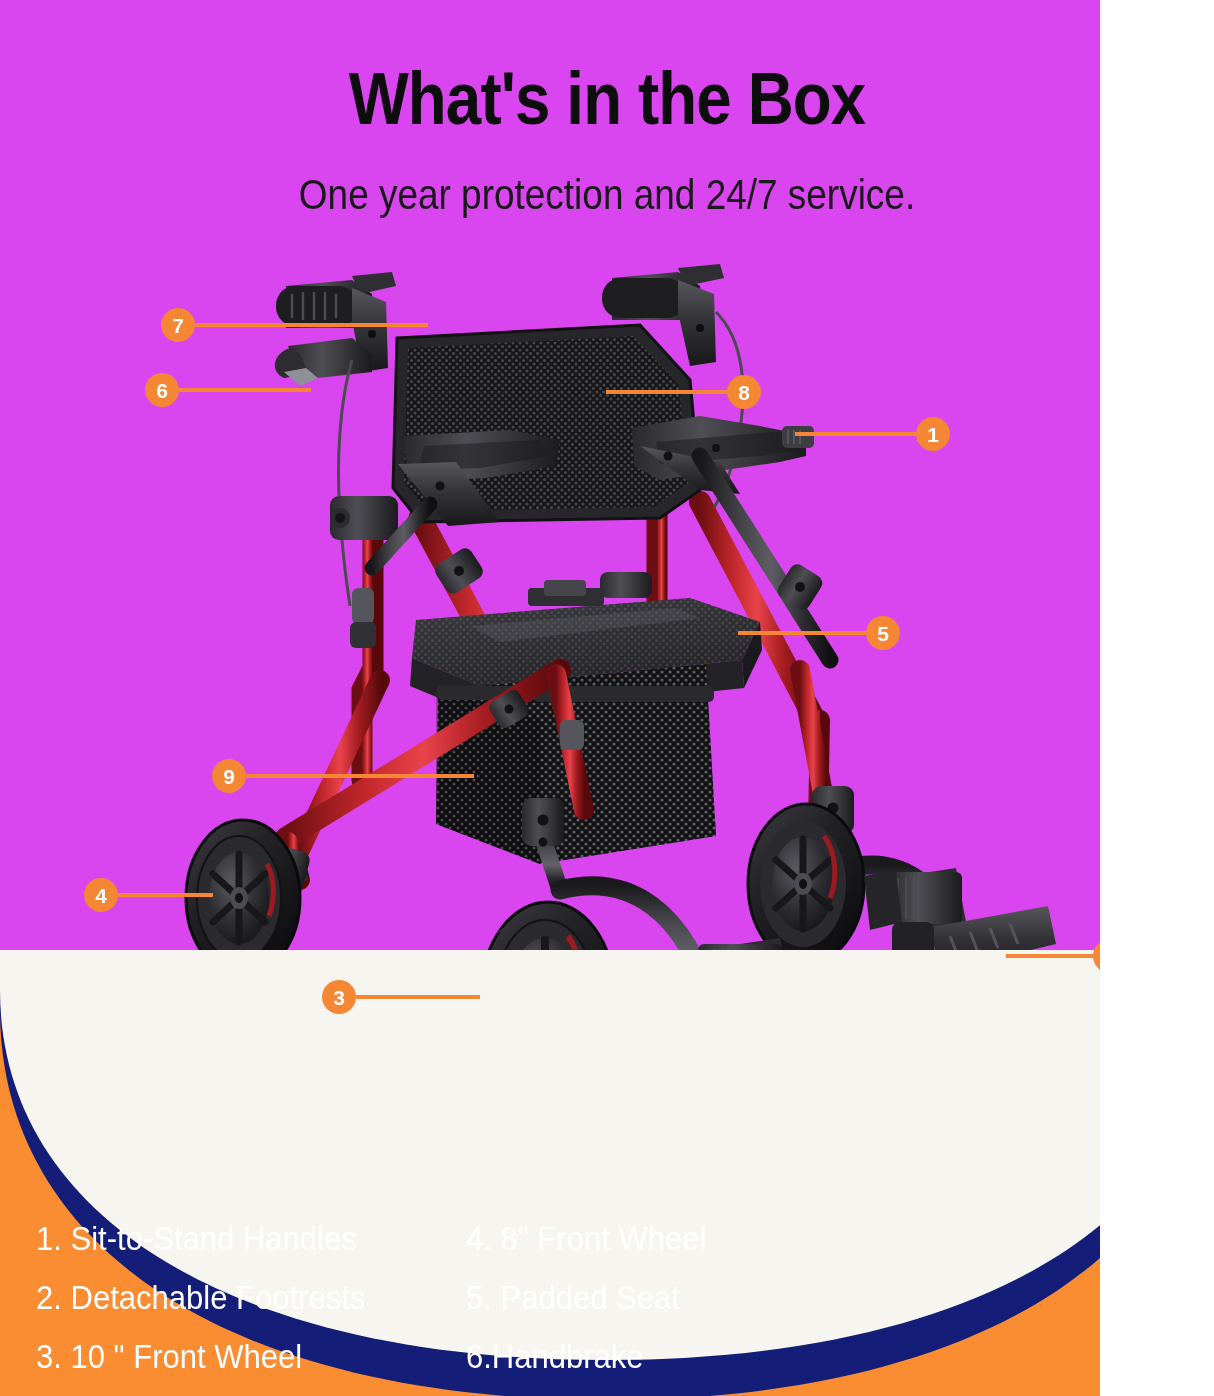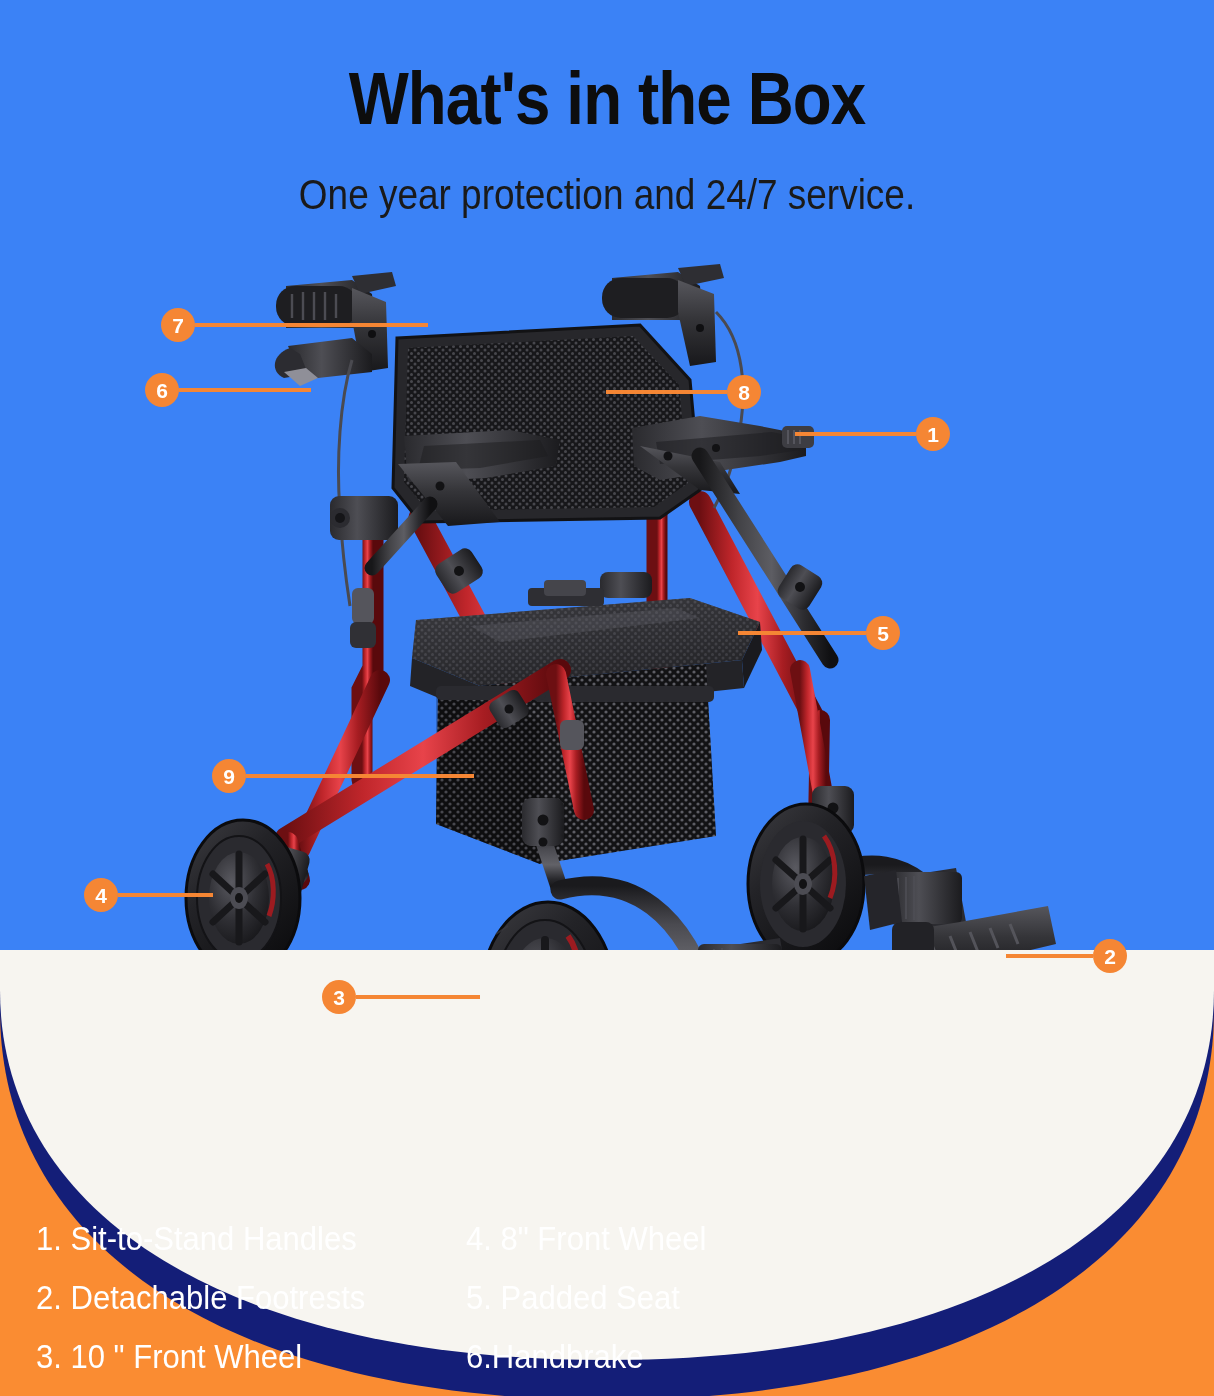--- a/index.html
+++ b/index.html
@@ -5,22 +5,22 @@
   * { margin:0; padding:0; box-sizing:border-box; }
   html,body{ background:#ffffff; }
   body{
     width:1214px; height:1396px;
     font-family:"Liberation Sans", sans-serif;
     overflow:hidden;
     position:relative;
   }
   #stage{
     position:absolute; inset:0;
-    width:1214px; height:1396px;
-    background:#3b82f6;
+    width:1100px; height:1396px;
+    background:#d946ef;
     overflow:hidden;
   }
 
   
   #header{
     position:absolute; left:0; top:0; width:1214px;
     text-align:center;
     z-index:30;
   }
   #title{

